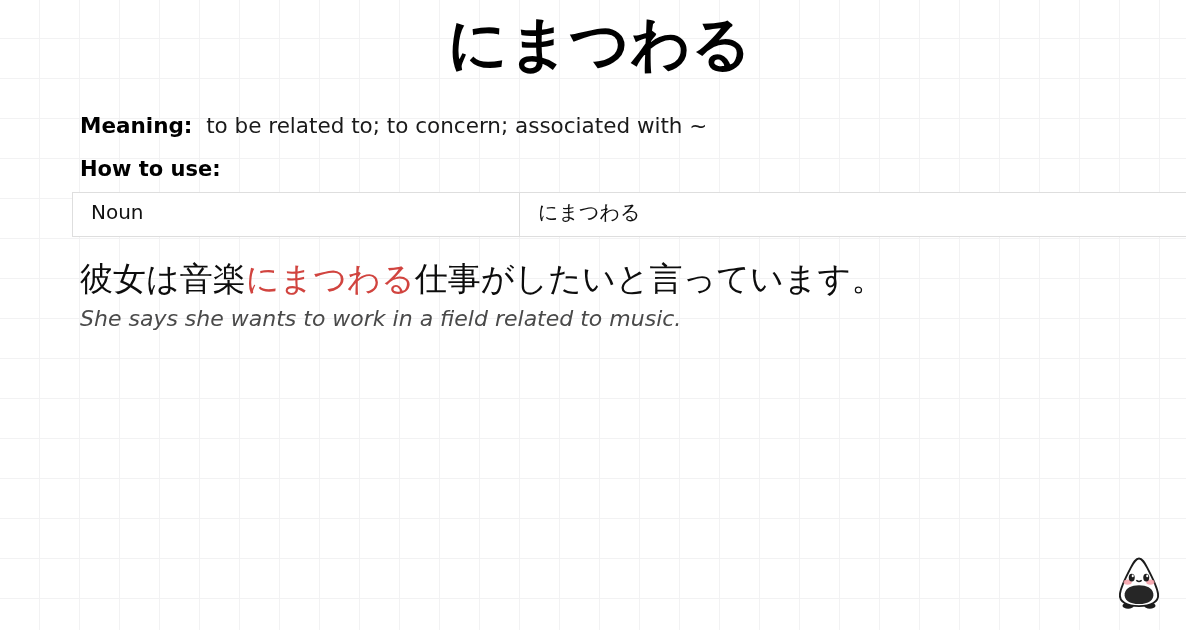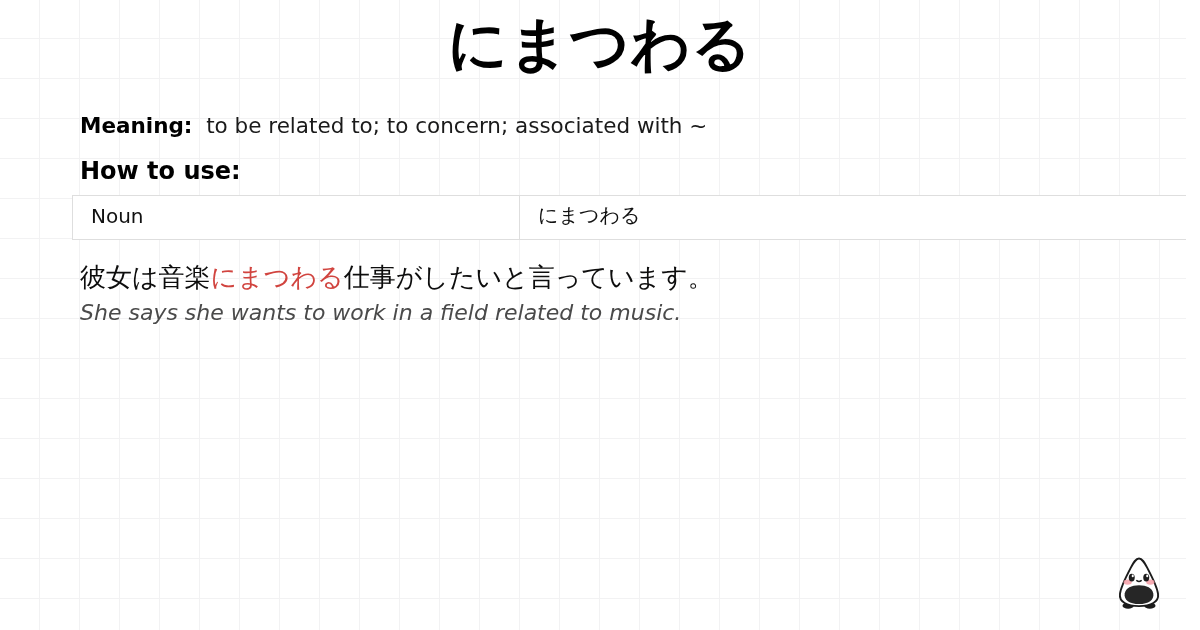--- a/index.html
+++ b/index.html
@@ -62,21 +62,21 @@
   .label-bold {
     font-weight: bold;
     color: #000000;
   }
   .meaning-text {
     font-weight: normal;
     color: #1a1a1a;
   }
 
   .howto-label {
-    font-size: 24px;
+    font-size: 21px;
     font-weight: bold;
     color: #000000;
     line-height: 1.3;
     margin-bottom: 8px;
   }
 
   
   #usage-table {
     border-collapse: collapse;
     width: 1088px;
@@ -94,21 +94,21 @@
     background: #ffffff;
   }
   #usage-table td.col-a { width: 428px; }
   #usage-table td.col-b { width: 660px; }
 
   
   .example-block { margin-top: 20px; }
   .example-block.second { margin-top: 18px; }
 
   .jp-sentence {
-    font-size: 26px;
+    font-size: 33px;
     line-height: 1.34;
     color: #0d0d0d;
     white-space: nowrap;
     letter-spacing: 0px;
   }
   .jp-sentence .hl {
     color: #d1443f;
   }
   .en-sentence {
     font-size: 22px;

